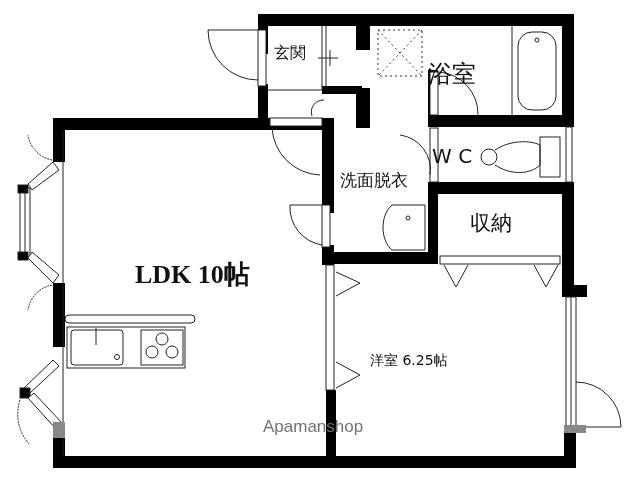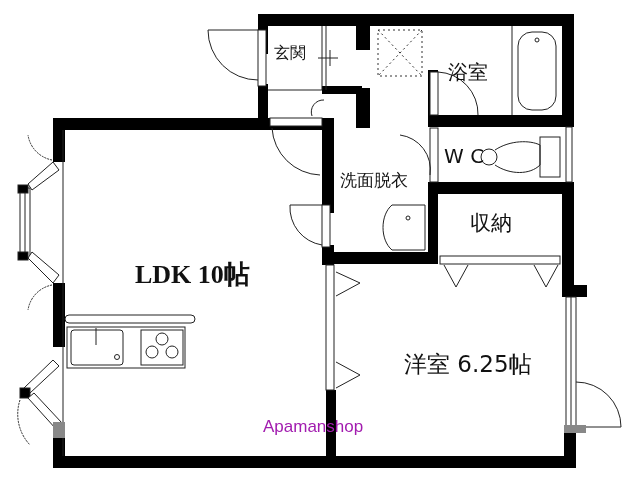--- a/index.html
+++ b/index.html
@@ -1,19 +1,19 @@
 <!DOCTYPE html>
 <html><head>
   <meta charset="utf-8">
   <style>
     html, body { margin:0; padding:0; background:#ffffff; }
     body { width:640px; height:477px; position:relative; overflow:hidden; font-family:"DejaVu Sans", sans-serif; }
     svg { position:absolute; left:0; top:0; }
     .lbl { position:absolute; color:#111; font-family:"DejaVu Sans", sans-serif; white-space:nowrap; line-height:1; }
-    .wm { position:absolute; color:#a21caf; font-family:"Liberation Sans", sans-serif; font-size:17px; white-space:nowrap; line-height:1; }
+    .wm { position:absolute; color:#737373; font-family:"Liberation Sans", sans-serif; font-size:17px; white-space:nowrap; line-height:1; }
   </style>
 </head>
 <body>
 
 <svg width="640" height="477" viewBox="0 0 640 477" xmlns="http://www.w3.org/2000/svg">
   <g fill="#000">
 
     <rect x="258" y="14" width="316" height="12"></rect>
     <rect x="53" y="118" width="277" height="12"></rect>
 
@@ -136,19 +136,19 @@
     <line x1="96" y1="328" x2="96" y2="345"></line>
     <circle cx="117" cy="357" r="2.5"></circle>
     <rect x="141" y="330" width="42" height="35"></rect>
     <circle cx="162" cy="339" r="6"></circle>
     <circle cx="152" cy="352" r="6"></circle>
     <circle cx="172" cy="352" r="6"></circle>
   </g>
 </svg>
 
 <div class="lbl" style="left:274px;top:45px;font-size:16px;">玄関</div>
-<div class="lbl" style="left:448px;top:62px;font-size:20px;">浴室</div>
-<div class="lbl" style="left:444px;top:146px;font-size:20px;">W C</div>
+<div class="lbl" style="left:428px;top:62px;font-size:24px;">浴室</div>
+<div class="lbl" style="left:432px;top:146px;font-size:20px;">W C</div>
 <div class="lbl" style="left:340px;top:172px;font-size:17px;">洗面脱衣</div>
 <div class="lbl" style="left:470px;top:213px;font-size:21px;">収納</div>
 <div class="lbl" style="left:135px;top:262px;font-size:26px;font-weight:bold;font-family:Liberation Serif, serif;">LDK 10帖</div>
-<div class="lbl" style="left:404px;top:353px;font-size:23px;">洋室 6.25帖</div>
+<div class="lbl" style="left:370px;top:353px;font-size:14px;">洋室 6.25帖</div>
 <div class="wm" style="left:263px;top:418px;">Apamanshop</div>
 
 </body></html>

